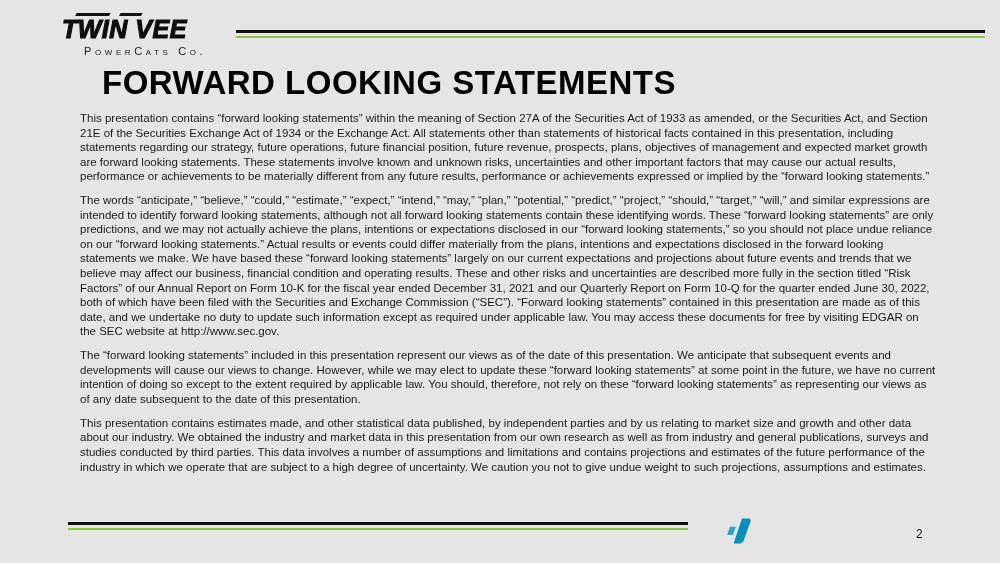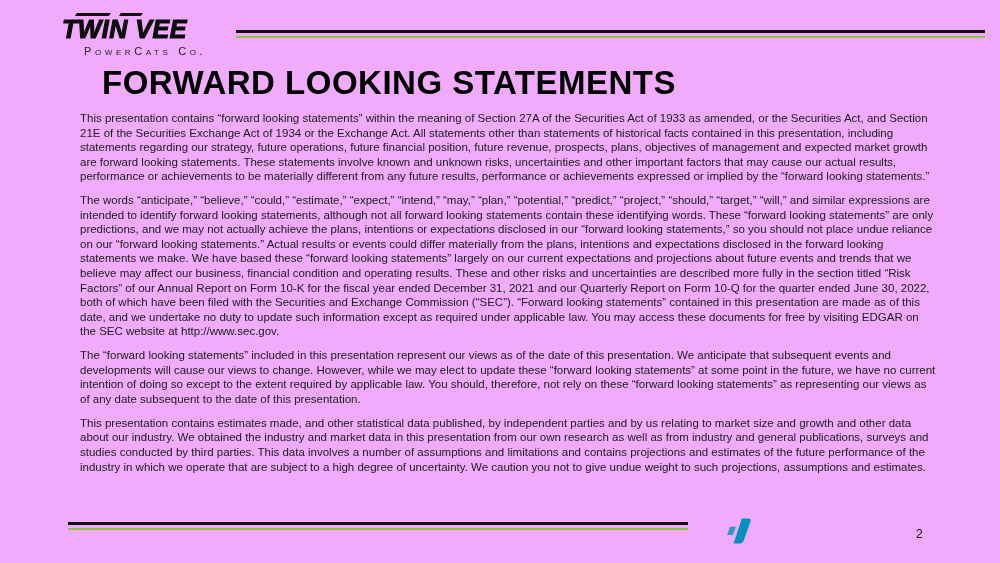--- a/index.html
+++ b/index.html
@@ -1,19 +1,19 @@
 <!DOCTYPE html>
 <html style="--accent-green: #8CC63E; --rule-black: #111111; --nasdaq-blue: #0092BC; --nasdaq-navy: #132A4E; --text: #1A1A1A;"><head>
 <meta charset="utf-8">
 <style>
   * { margin:0; padding:0; box-sizing:border-box; }
   html,body { width:1000px; height:563px; background:#fff; overflow:hidden; }
   body { font-family:"Liberation Sans", sans-serif; color:var(--text,#1a1a1a); position:relative; }
 
-  .slide { position:absolute; inset:0; background:#f0abfc; }
+  .slide { position:absolute; inset:0; background:#e5e5e5; }
 
   
   .logo { position:absolute; left:62px; top:12px; width:170px; }
   .logo-dashes { height:5px; position:relative; margin-left:14px; }
   .logo-dashes span { position:absolute; top:1px; height:2.5px; background:#111; transform:skewX(-30deg); }
   .logo-dashes span:nth-child(1) { left:0; width:34px; }
   .logo-dashes span:nth-child(2) { left:44px; width:22px; }
   .logo-main {
     font-style:italic; font-weight:bold; font-size:25px; line-height:1;
     color:#0d0d0d; letter-spacing:0.5px; -webkit-text-stroke:1.1px #0d0d0d;

